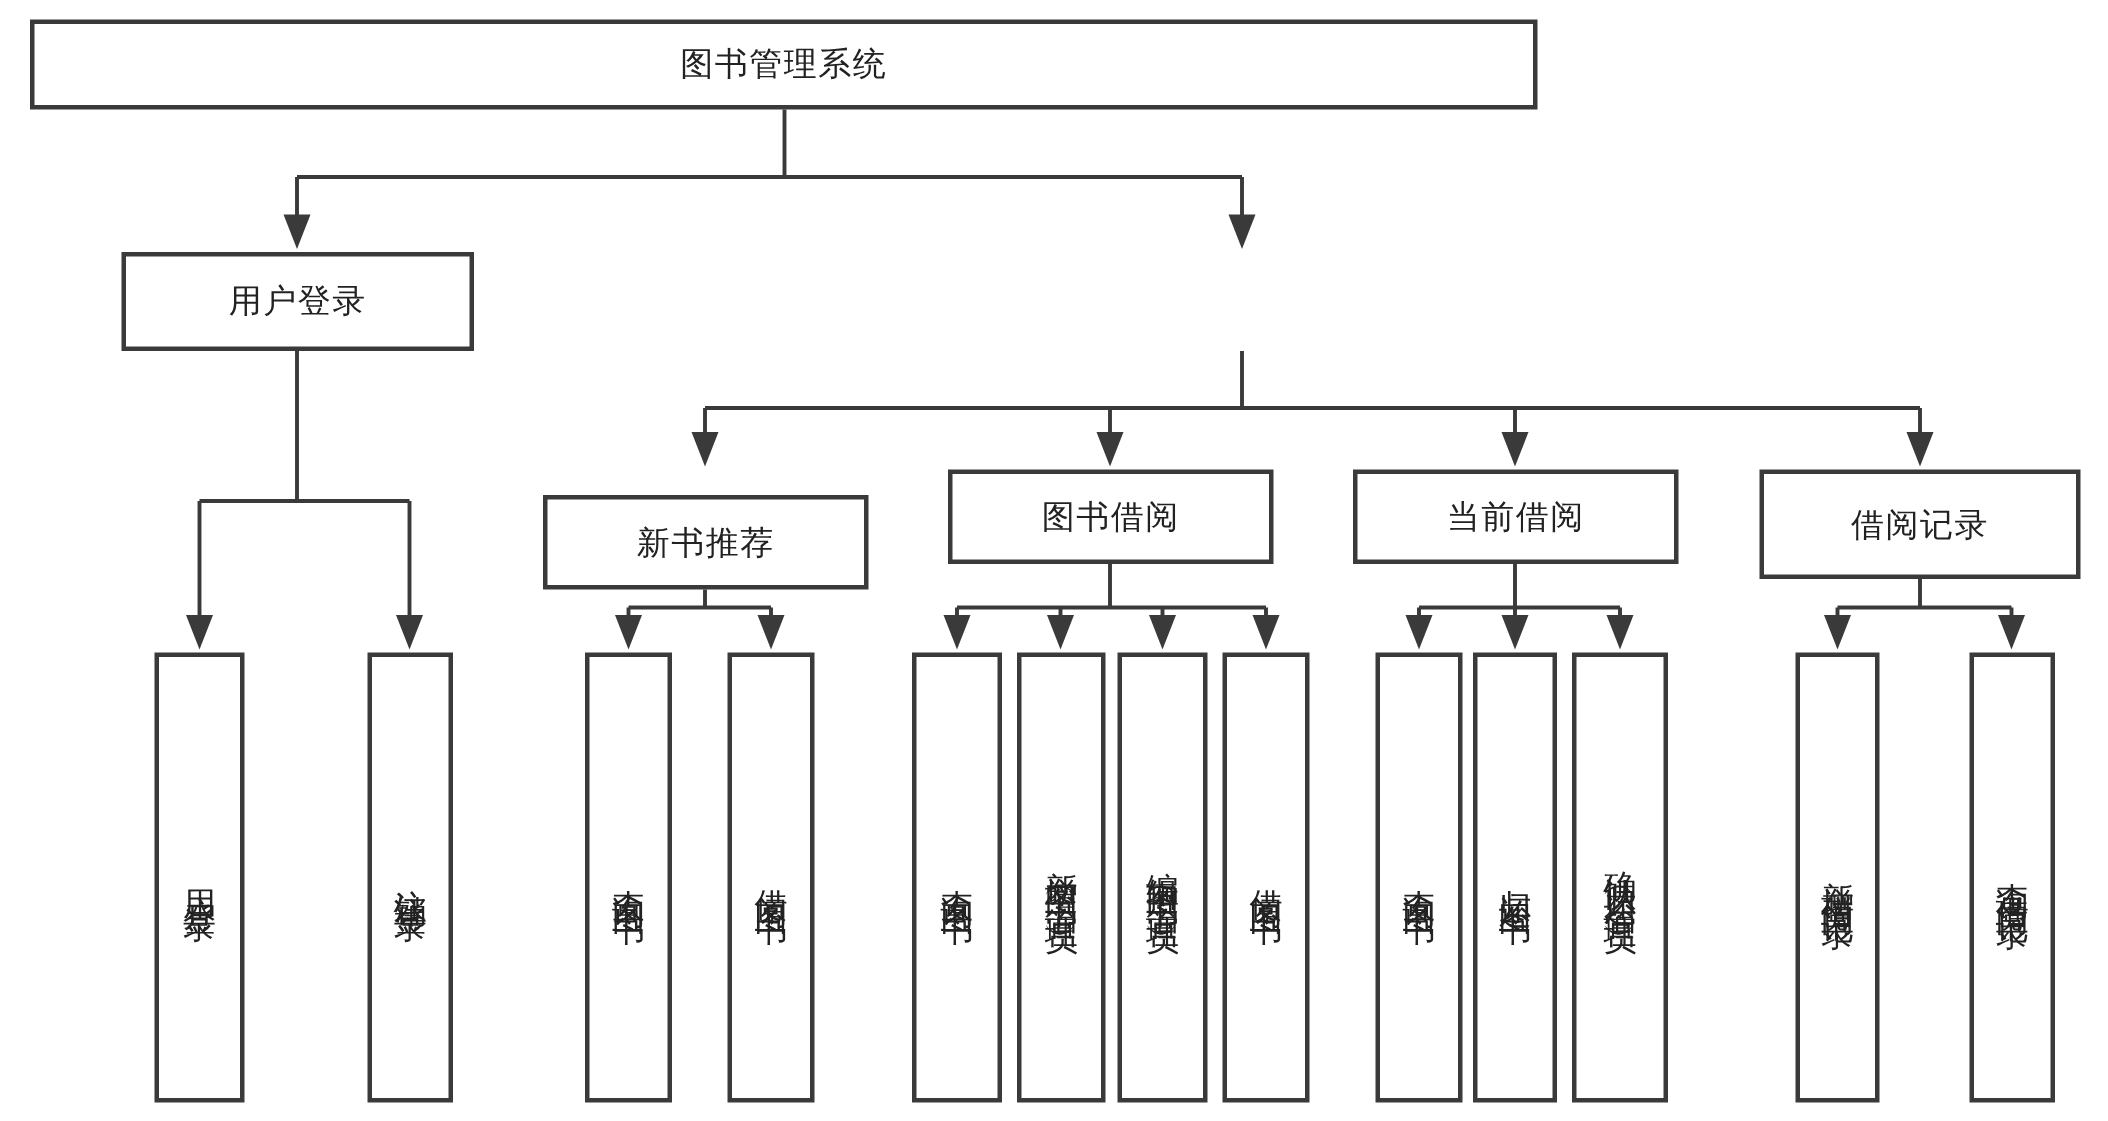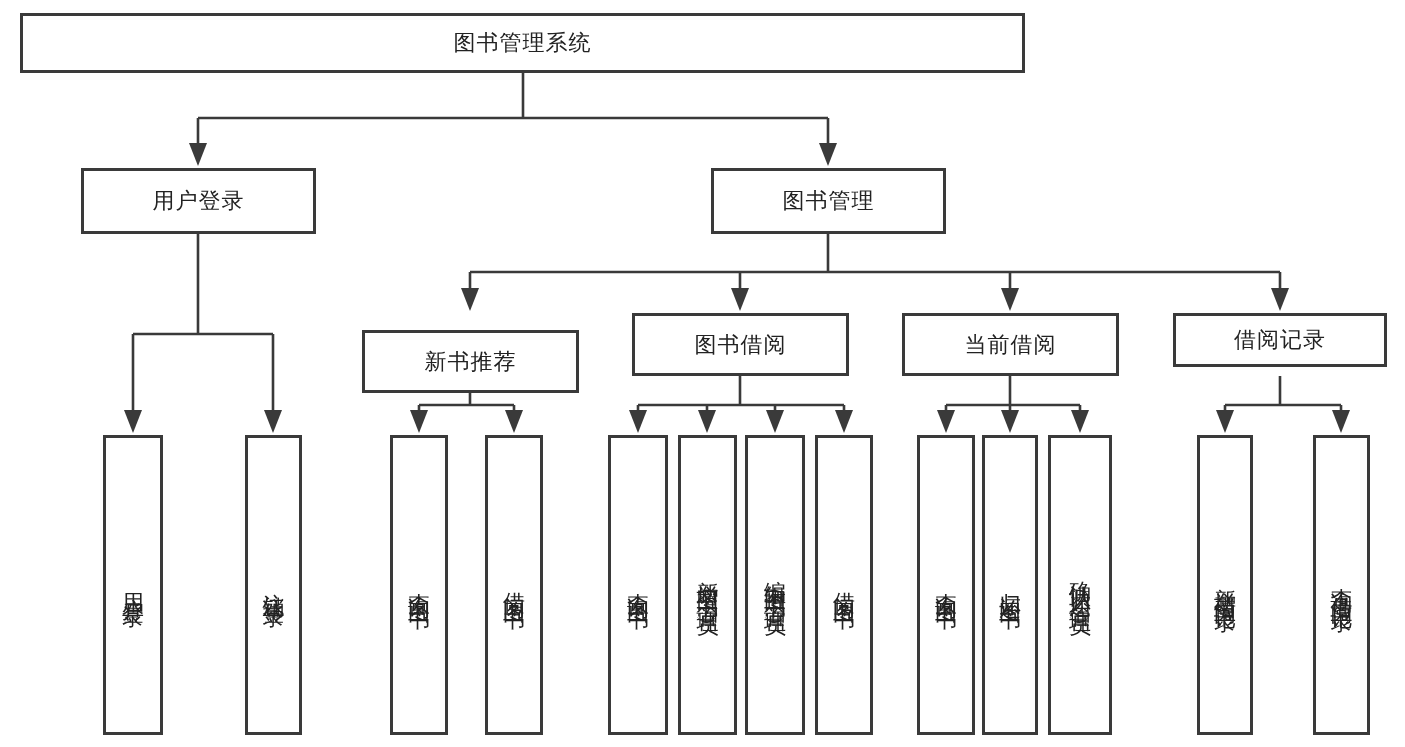--- a/index.html
+++ b/index.html
@@ -84,26 +84,25 @@
     <polygon points="1071,410 1089,410 1080,433"></polygon>
 
     <path d="M1280,376 V405 M1225,405 H1341 M1225,405 V412 M1341,405 V412"></path>
     <polygon points="1216,410 1234,410 1225,433"></polygon>
     <polygon points="1332,410 1350,410 1341,433"></polygon>
   </svg>
 
   <div class="node h" style="left:20px;top:13px;width:1005px;height:60px;">图书管理系统</div>
 
   <div class="node h" style="left:81px;top:168px;width:235px;height:66px;">用户登录</div>
-  <div class="node h" style="left:711px;top:168px;width:235px;height:66px;">图书管理</div>
 
   <div class="node h" style="left:362px;top:330px;width:217px;height:63px;">新书推荐</div>
   <div class="node h" style="left:632px;top:313px;width:217px;height:63px;text-align:center;">图书借阅</div>
   <div class="node h" style="left:902px;top:313px;width:217px;height:63px;">当前借阅</div>
-  <div class="node h" style="left:1173px;top:313px;width:214px;height:54px;">借阅记录</div>
+  <div class="node h" style="left:1173px;top:313px;width:214px;height:73px;">借阅记录</div>
 
   <div class="node v" style="left:103px;top:435px;width:60px;height:300px;">用户登录</div>
   <div class="node v" style="left:245px;top:435px;width:57px;height:300px;">注销登录</div>
 
   <div class="node v" style="left:390px;top:435px;width:58px;height:300px;">查询图书</div>
   <div class="node v" style="left:485px;top:435px;width:58px;height:300px;">借阅图书</div>
 
   <div class="node v" style="left:608px;top:435px;width:60px;height:300px;">查询图书</div>
   <div class="node v" style="left:678px;top:435px;width:59px;height:300px;">新增图书（管理员）</div>
   <div class="node v" style="left:745px;top:435px;width:60px;height:300px;">编辑图书（管理员）</div>

